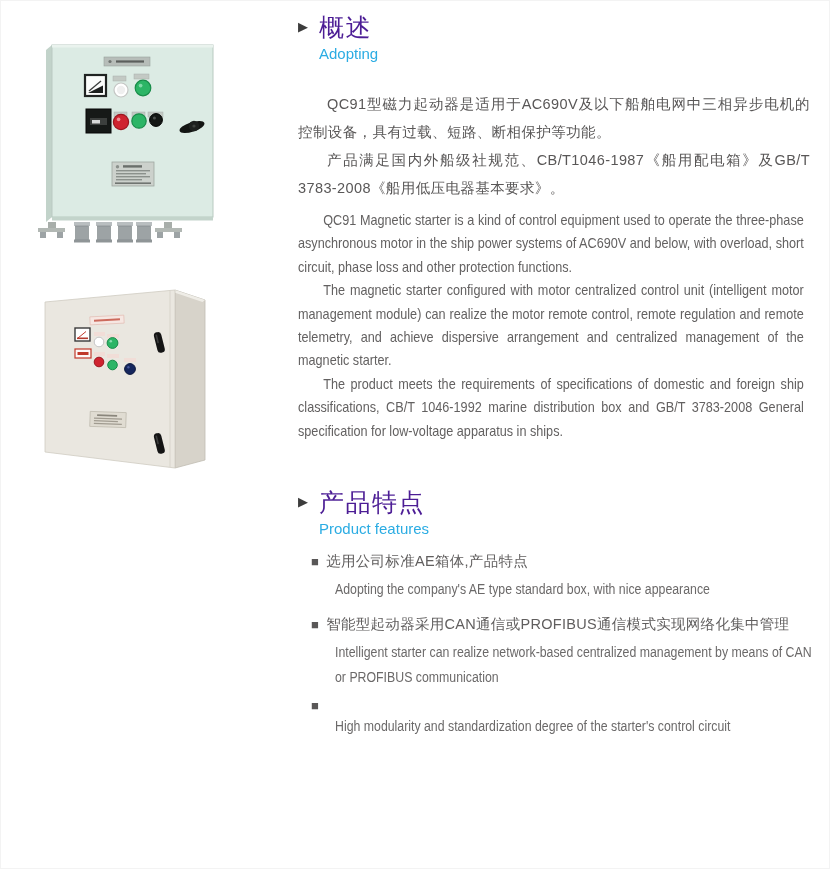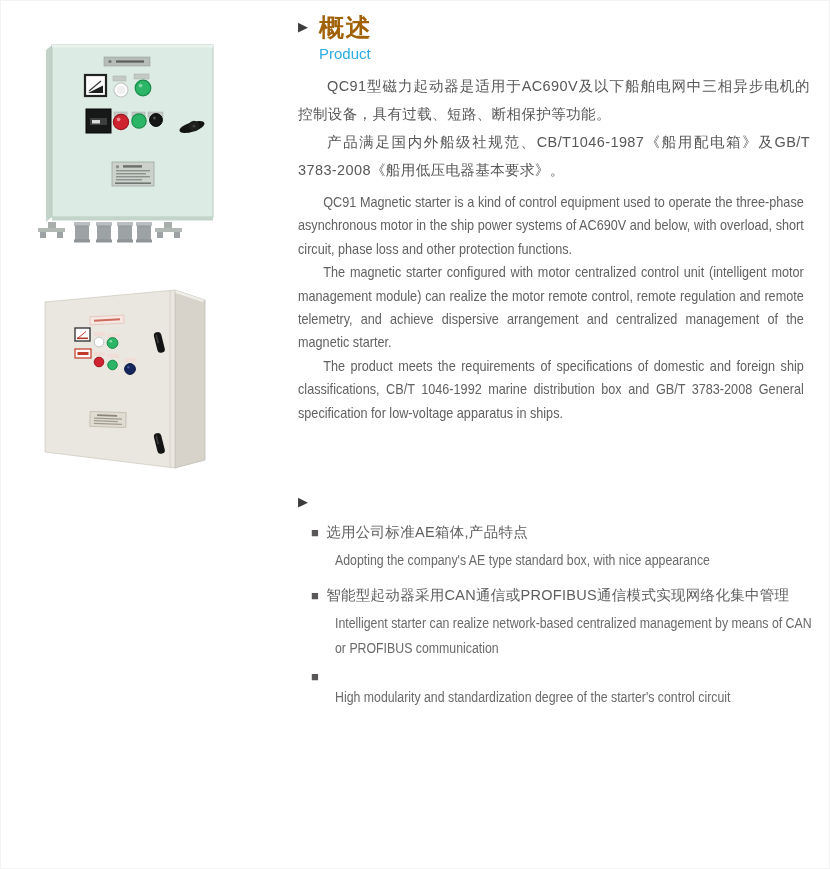--- a/index.html
+++ b/index.html
@@ -15,24 +15,24 @@
   .photo1 { left:36px; top:38px;  width:206px; height:212px; }
   .photo2 { left:40px; top:282px; width:200px; height:200px; }
 
   
   .sec { position:absolute; left:298px; width:512px; }
   .sec-overview { top:12px; }
   .sec-features { top:487px; }
 
   .sec-head { display:flex; align-items:flex-start; }
   .marker { width:21px; flex:0 0 21px; font-size:13px; color:#3c3c3c; padding-top:8px; line-height:1; }
-  .titles h2 { margin:0; font-size:25px; line-height:30px; font-weight:bold; color:#a16207; letter-spacing:1.5px; }
+  .titles h2 { margin:0; font-size:25px; line-height:30px; font-weight:normal; color:#4c1d95; letter-spacing:1.5px; }
   .titles .sub { margin-top:3px; font-size:15px; color:#2bace3; }
 
-  .zh-paras { margin-top:10px; }
+  .zh-paras { margin-top:28px; }
   .zh-paras p {
     margin:0; font-size:14.5px; line-height:28px; color:#595757;
     text-align:justify; text-indent:2em; letter-spacing:0.4px;
   }
 
   .en-paras { margin-top:7px; width:580px; transform:scaleX(0.872); transform-origin:0 0; }
   .en-paras p {
     margin:0; font-size:14.5px; line-height:23.4px; color:#636161;
     text-align:justify; text-indent:2em;
   }
@@ -234,37 +234,41 @@
         <rect x="117.2" y="153" width="1.6" height="9" rx="0.8" fill="#3d3d3d"></rect>
       </g>
     </svg>
   </div>
 
   <section class="sec sec-overview">
     <div class="sec-head">
       <span class="marker">▶</span>
       <div class="titles">
         <h2>概述</h2>
-        <div class="sub">Product</div>
+        <div class="sub">Adopting</div>
       </div>
     </div>
     <div class="zh-paras">
       <p>QC91型磁力起动器是适用于AC690V及以下船舶电网中三相异步电机的控制设备，具有过载、短路、断相保护等功能。</p>
       <p>产品满足国内外船级社规范、CB/T1046-1987《船用配电箱》及GB/T 3783-2008《船用低压电器基本要求》。</p>
     </div>
     <div class="en-paras">
       <p>QC91 Magnetic starter is a kind of control equipment used to operate the three-phase asynchronous motor in the ship power systems of AC690V and below, with overload, short circuit, phase loss and other protection functions.</p>
       <p>The magnetic starter configured with motor centralized control unit (intelligent motor management module) can realize the motor remote control, remote regulation and remote telemetry, and achieve dispersive arrangement and centralized management of the magnetic starter.</p>
       <p>The product meets the requirements of specifications of domestic and foreign ship classifications, CB/T 1046-1992 marine distribution box and GB/T 3783-2008 General specification for low-voltage apparatus in ships.</p>
     </div>
   </section>
 
   <section class="sec sec-features">
     <div class="sec-head">
       <span class="marker">▶</span>
+      <div class="titles">
+        <h2>产品特点</h2>
+        <div class="sub">Product features</div>
+      </div>
     </div>
     <ul class="features">
       <li>
         <div class="f-zh">
           <span class="bullet">■</span>
           <span>选用公司标准AE箱体,产品特点</span>
         </div>
         <div class="f-en">Adopting the company's AE type standard box, with nice appearance</div>
       </li>
       <li>

